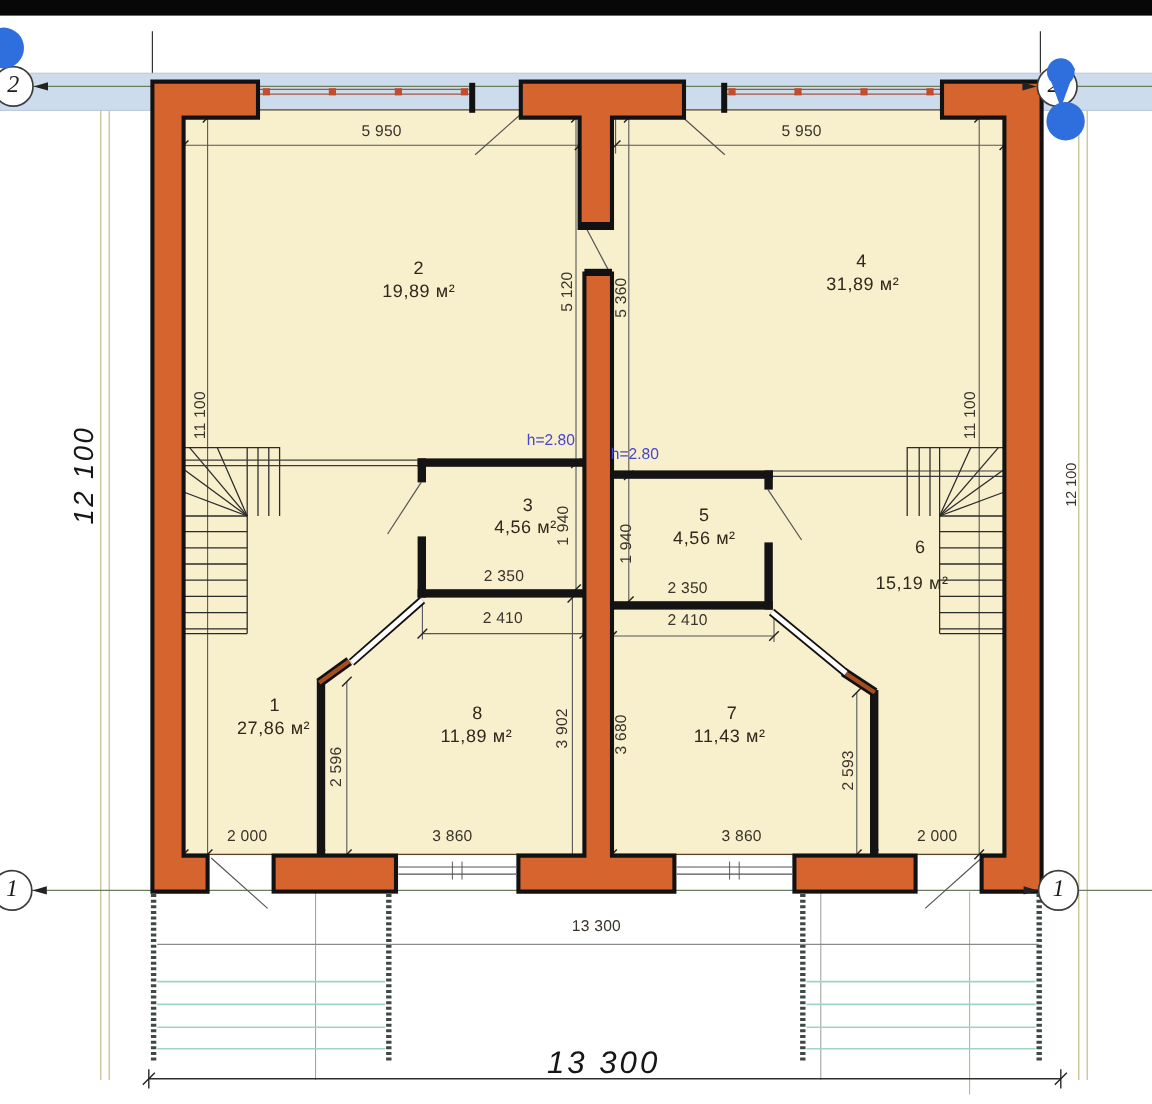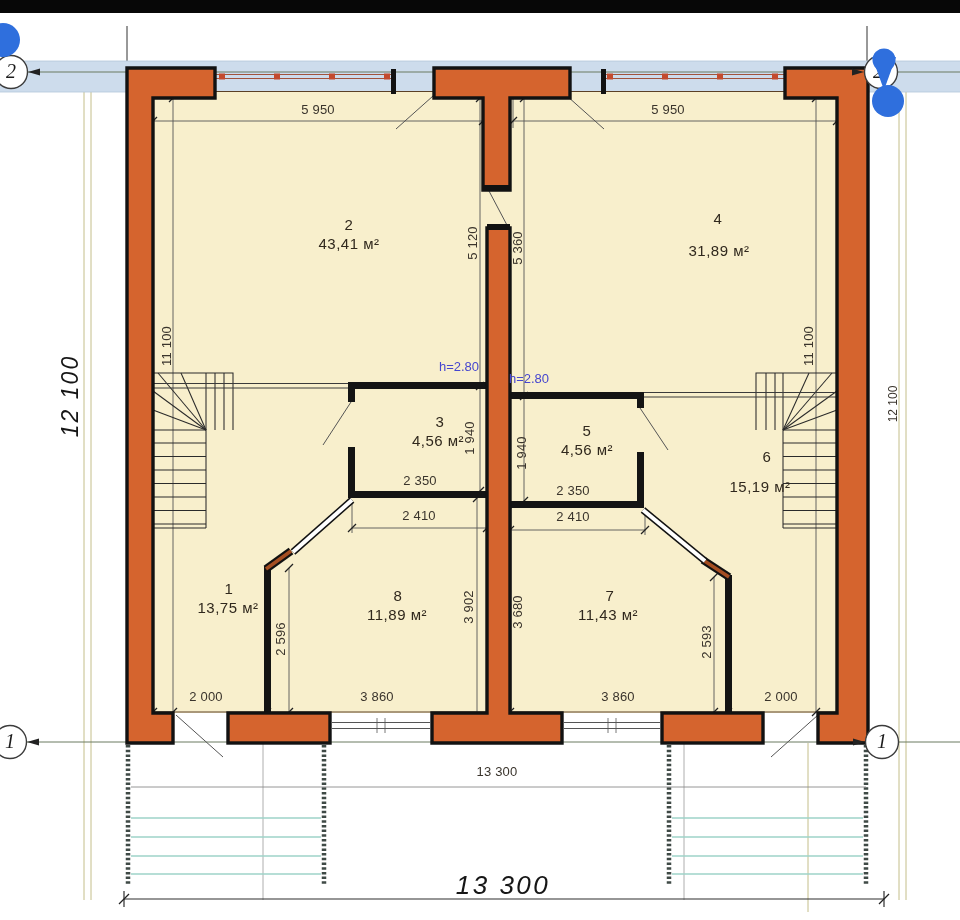--- a/index.html
+++ b/index.html
@@ -266,31 +266,31 @@
 
   <rect x="0" y="0" width="960" height="13" fill="#070707"></rect>
 </svg>
 
 <div class="t gnum" style="left:11px;top:71px">2</div>
 <div class="t gnum" style="left:878px;top:71px">2</div>
 <div class="t gnum" style="left:10px;top:741px">1</div>
 <div class="t gnum" style="left:882px;top:741px">1</div>
 
 <div class="t room" style="left:349px;top:224px">2</div>
-<div class="t room" style="left:349px;top:243px">43,41 м²</div>
+<div class="t room" style="left:349px;top:243px">19,89 м²</div>
 <div class="t room" style="left:718px;top:218px">4</div>
-<div class="t room" style="left:719px;top:250px">31,89 м²</div>
+<div class="t room" style="left:719px;top:237px">31,89 м²</div>
 <div class="t room" style="left:440px;top:421px">3</div>
 <div class="t room" style="left:438px;top:440px">4,56 м²</div>
 <div class="t room" style="left:587px;top:430px">5</div>
 <div class="t room" style="left:587px;top:449px">4,56 м²</div>
 <div class="t room" style="left:767px;top:456px">6</div>
 <div class="t room" style="left:760px;top:486px">15,19 м²</div>
 <div class="t room" style="left:229px;top:588px">1</div>
-<div class="t room" style="left:228px;top:607px">13,75 м²</div>
+<div class="t room" style="left:228px;top:607px">27,86 м²</div>
 <div class="t room" style="left:398px;top:595px">8</div>
 <div class="t room" style="left:397px;top:614px">11,89 м²</div>
 <div class="t room" style="left:610px;top:595px">7</div>
 <div class="t room" style="left:608px;top:614px">11,43 м²</div>
 
 <div class="t h28" style="left:459px;top:366px">h=2.80</div>
 <div class="t h28" style="left:529px;top:378px">h=2.80</div>
 
 <div class="t dim" style="left:318px;top:109px">5 950</div>
 <div class="t dim" style="left:668px;top:109px">5 950</div>

